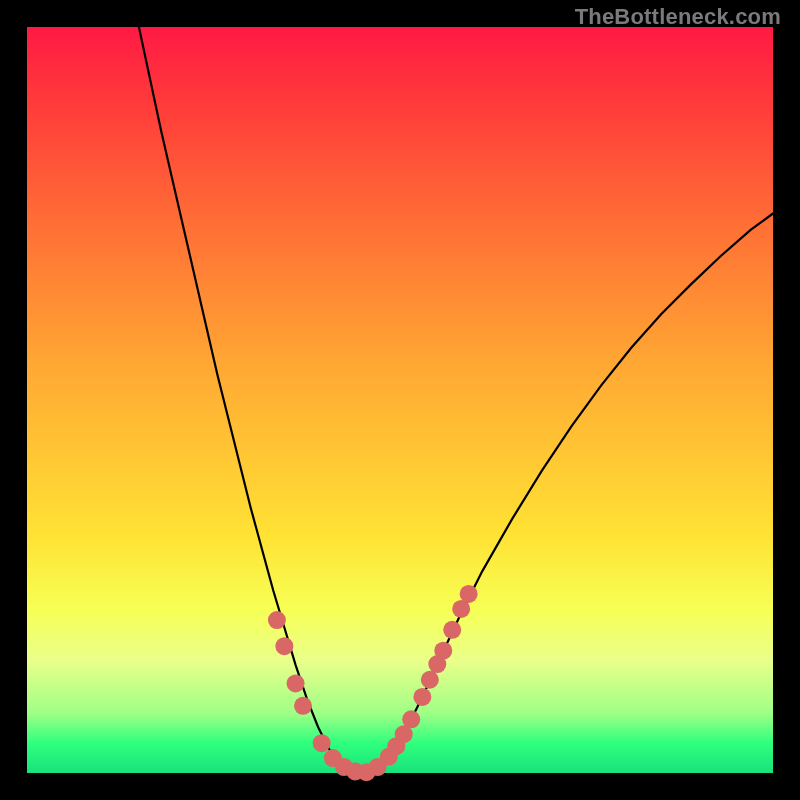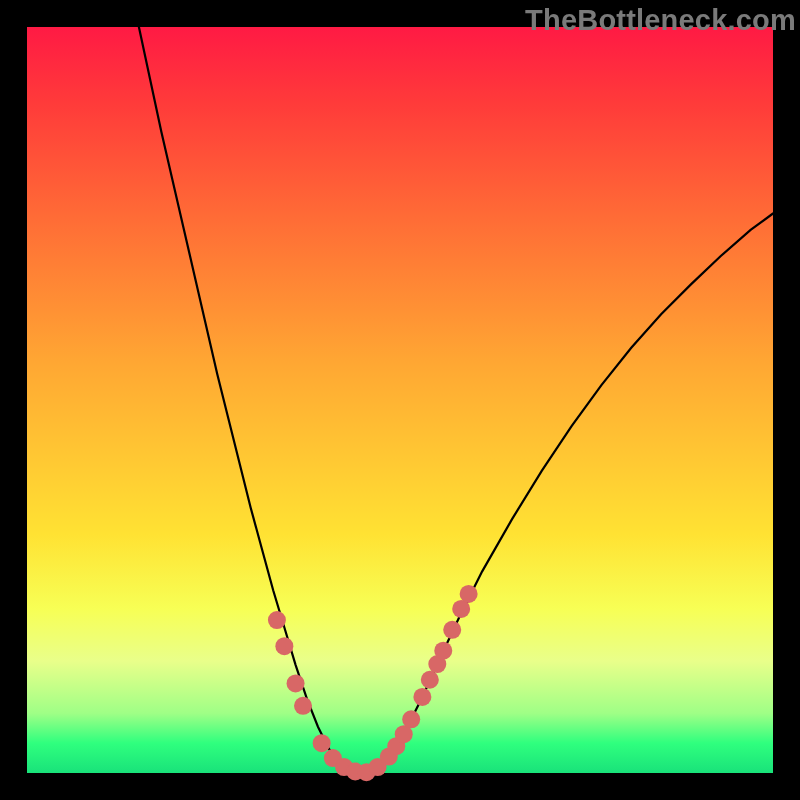--- a/index.html
+++ b/index.html
@@ -25,23 +25,23 @@
       #ffe233 68%,
       #f7ff55 78%,
       #e9ff8a 85%,
       #9fff86 92%,
       #2fff7e 96%,
       #19e27a 100%);
   }
   .watermark {
     position: absolute;
     top: 4px;
-    right: 4px;
+    right: 19px;
     color: #7a7a7a;
-    font-size: 29px;
+    font-size: 22px;
     font-weight: 600;
     letter-spacing: 0.2px;
     z-index: 5;
     user-select: none;
   }
   svg.plot {
     position: absolute;
     left: 0;
     top: 0;
     width: 746px;

